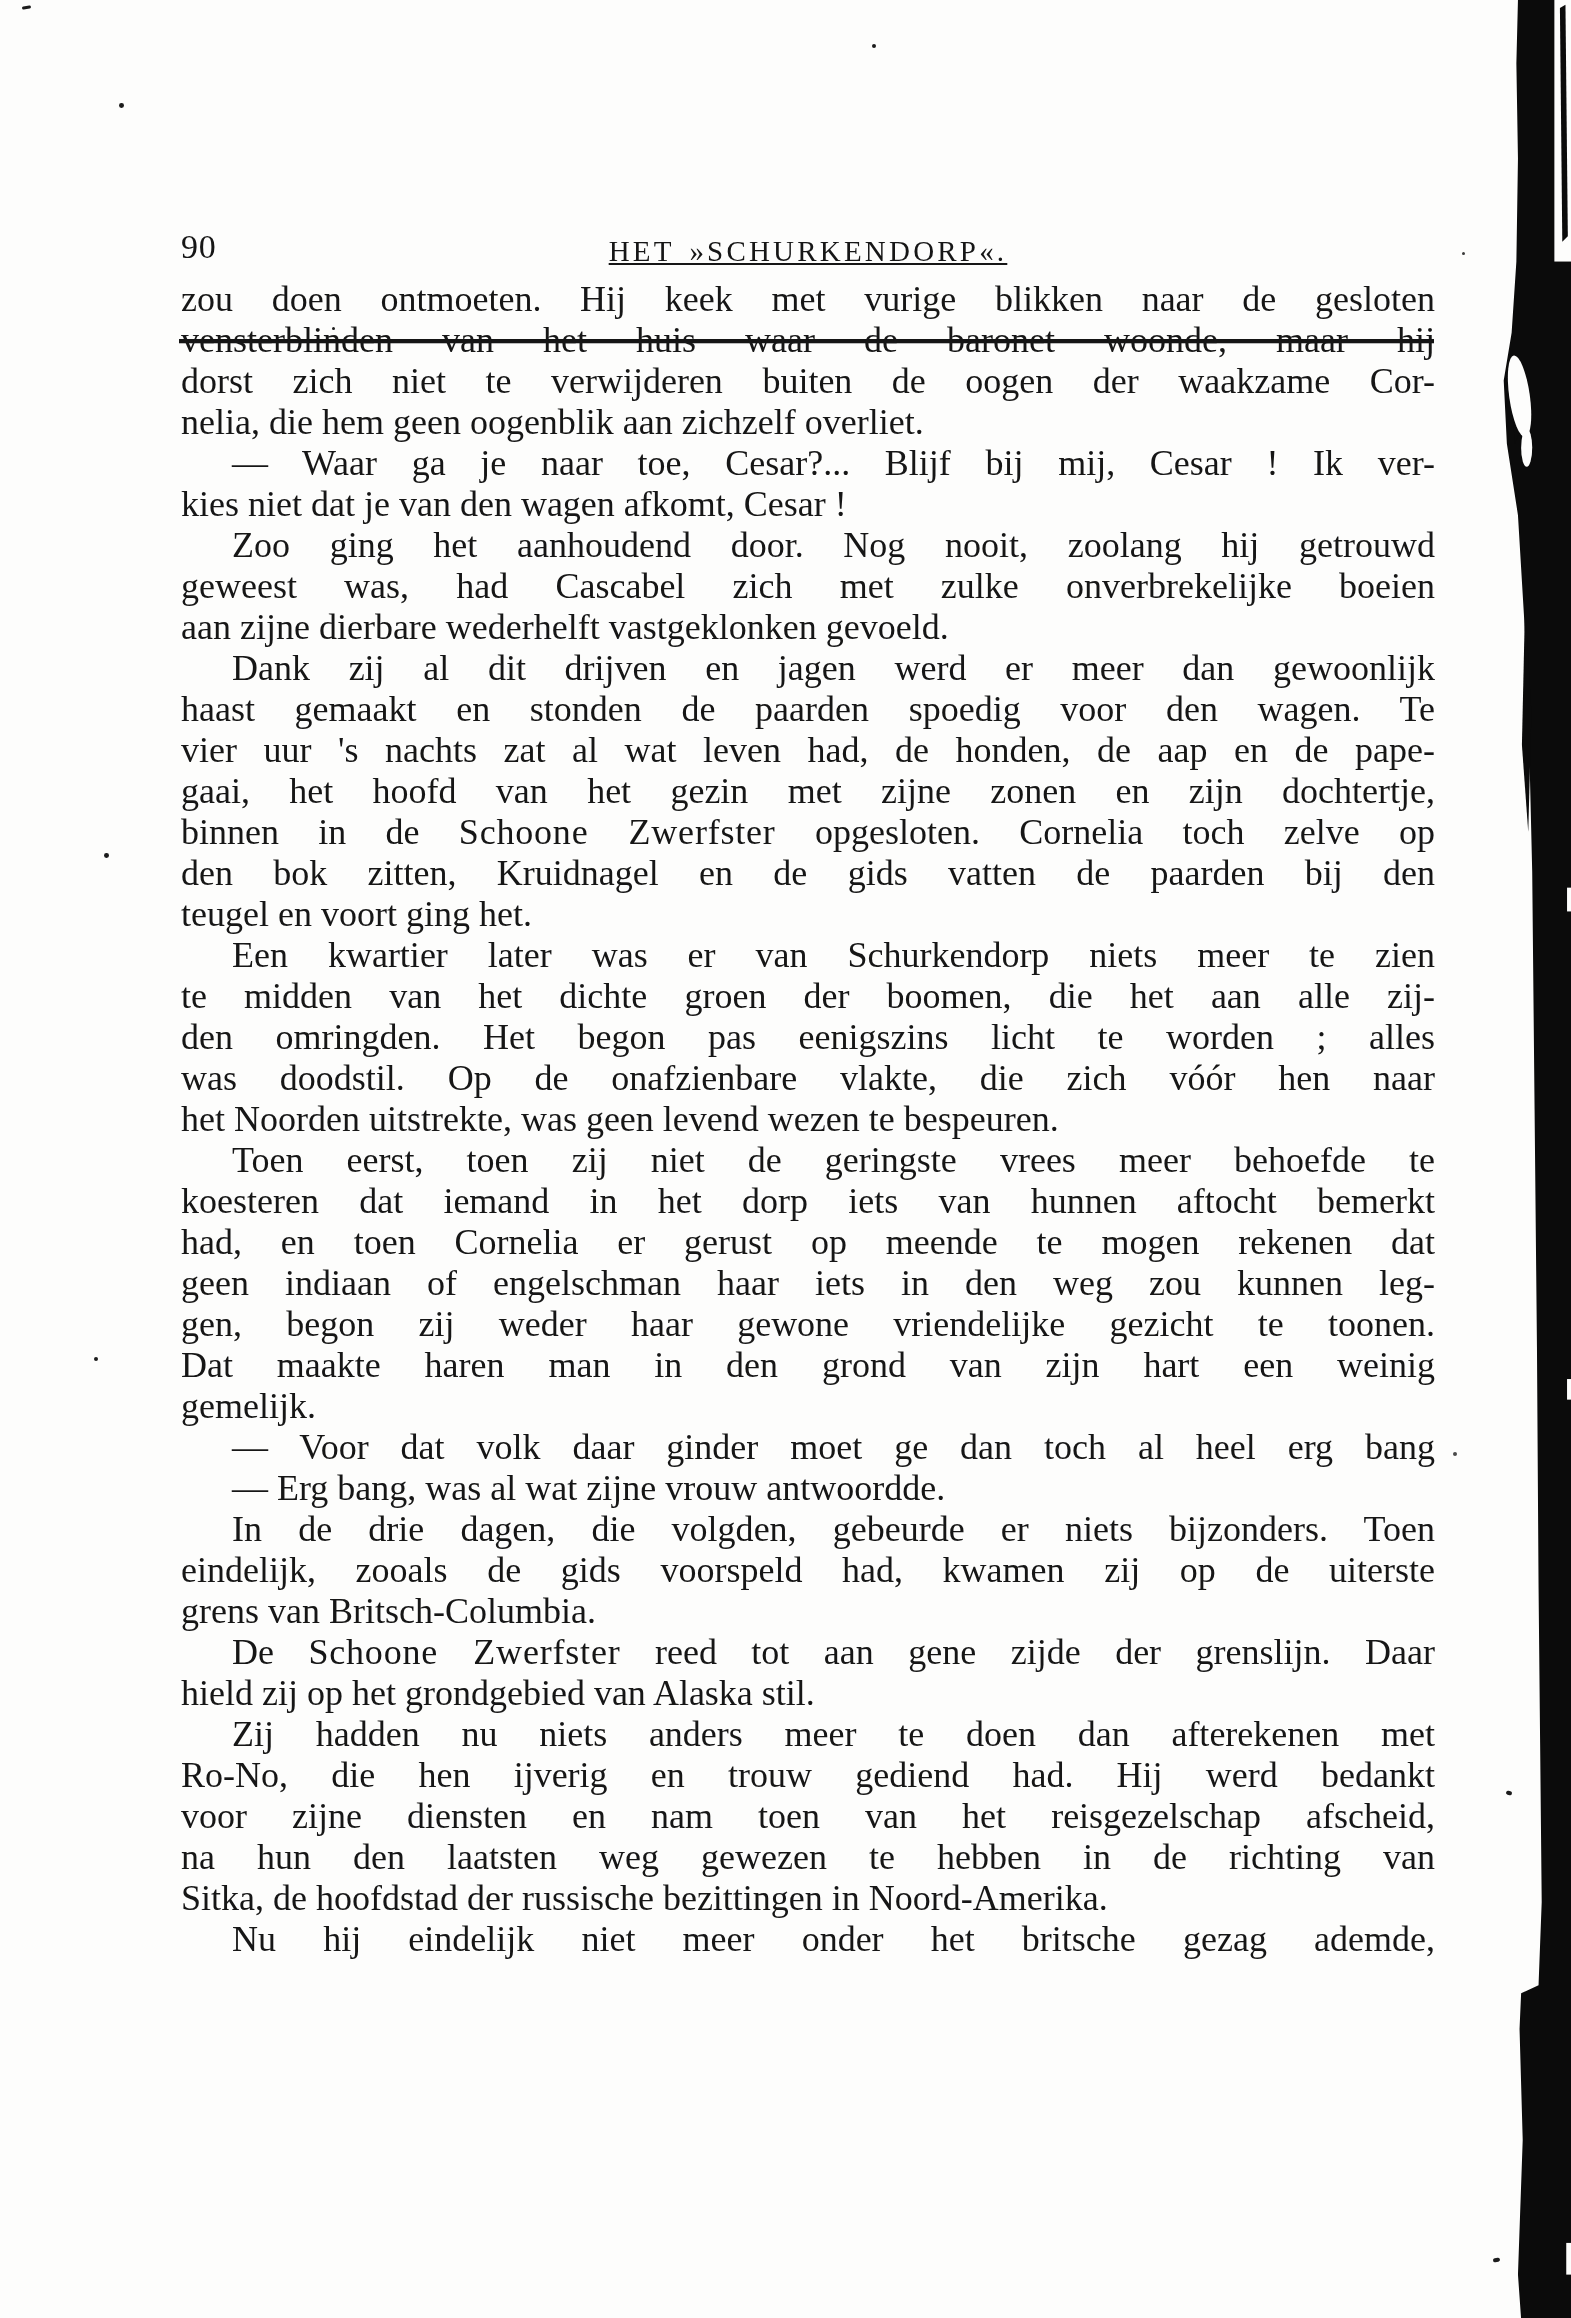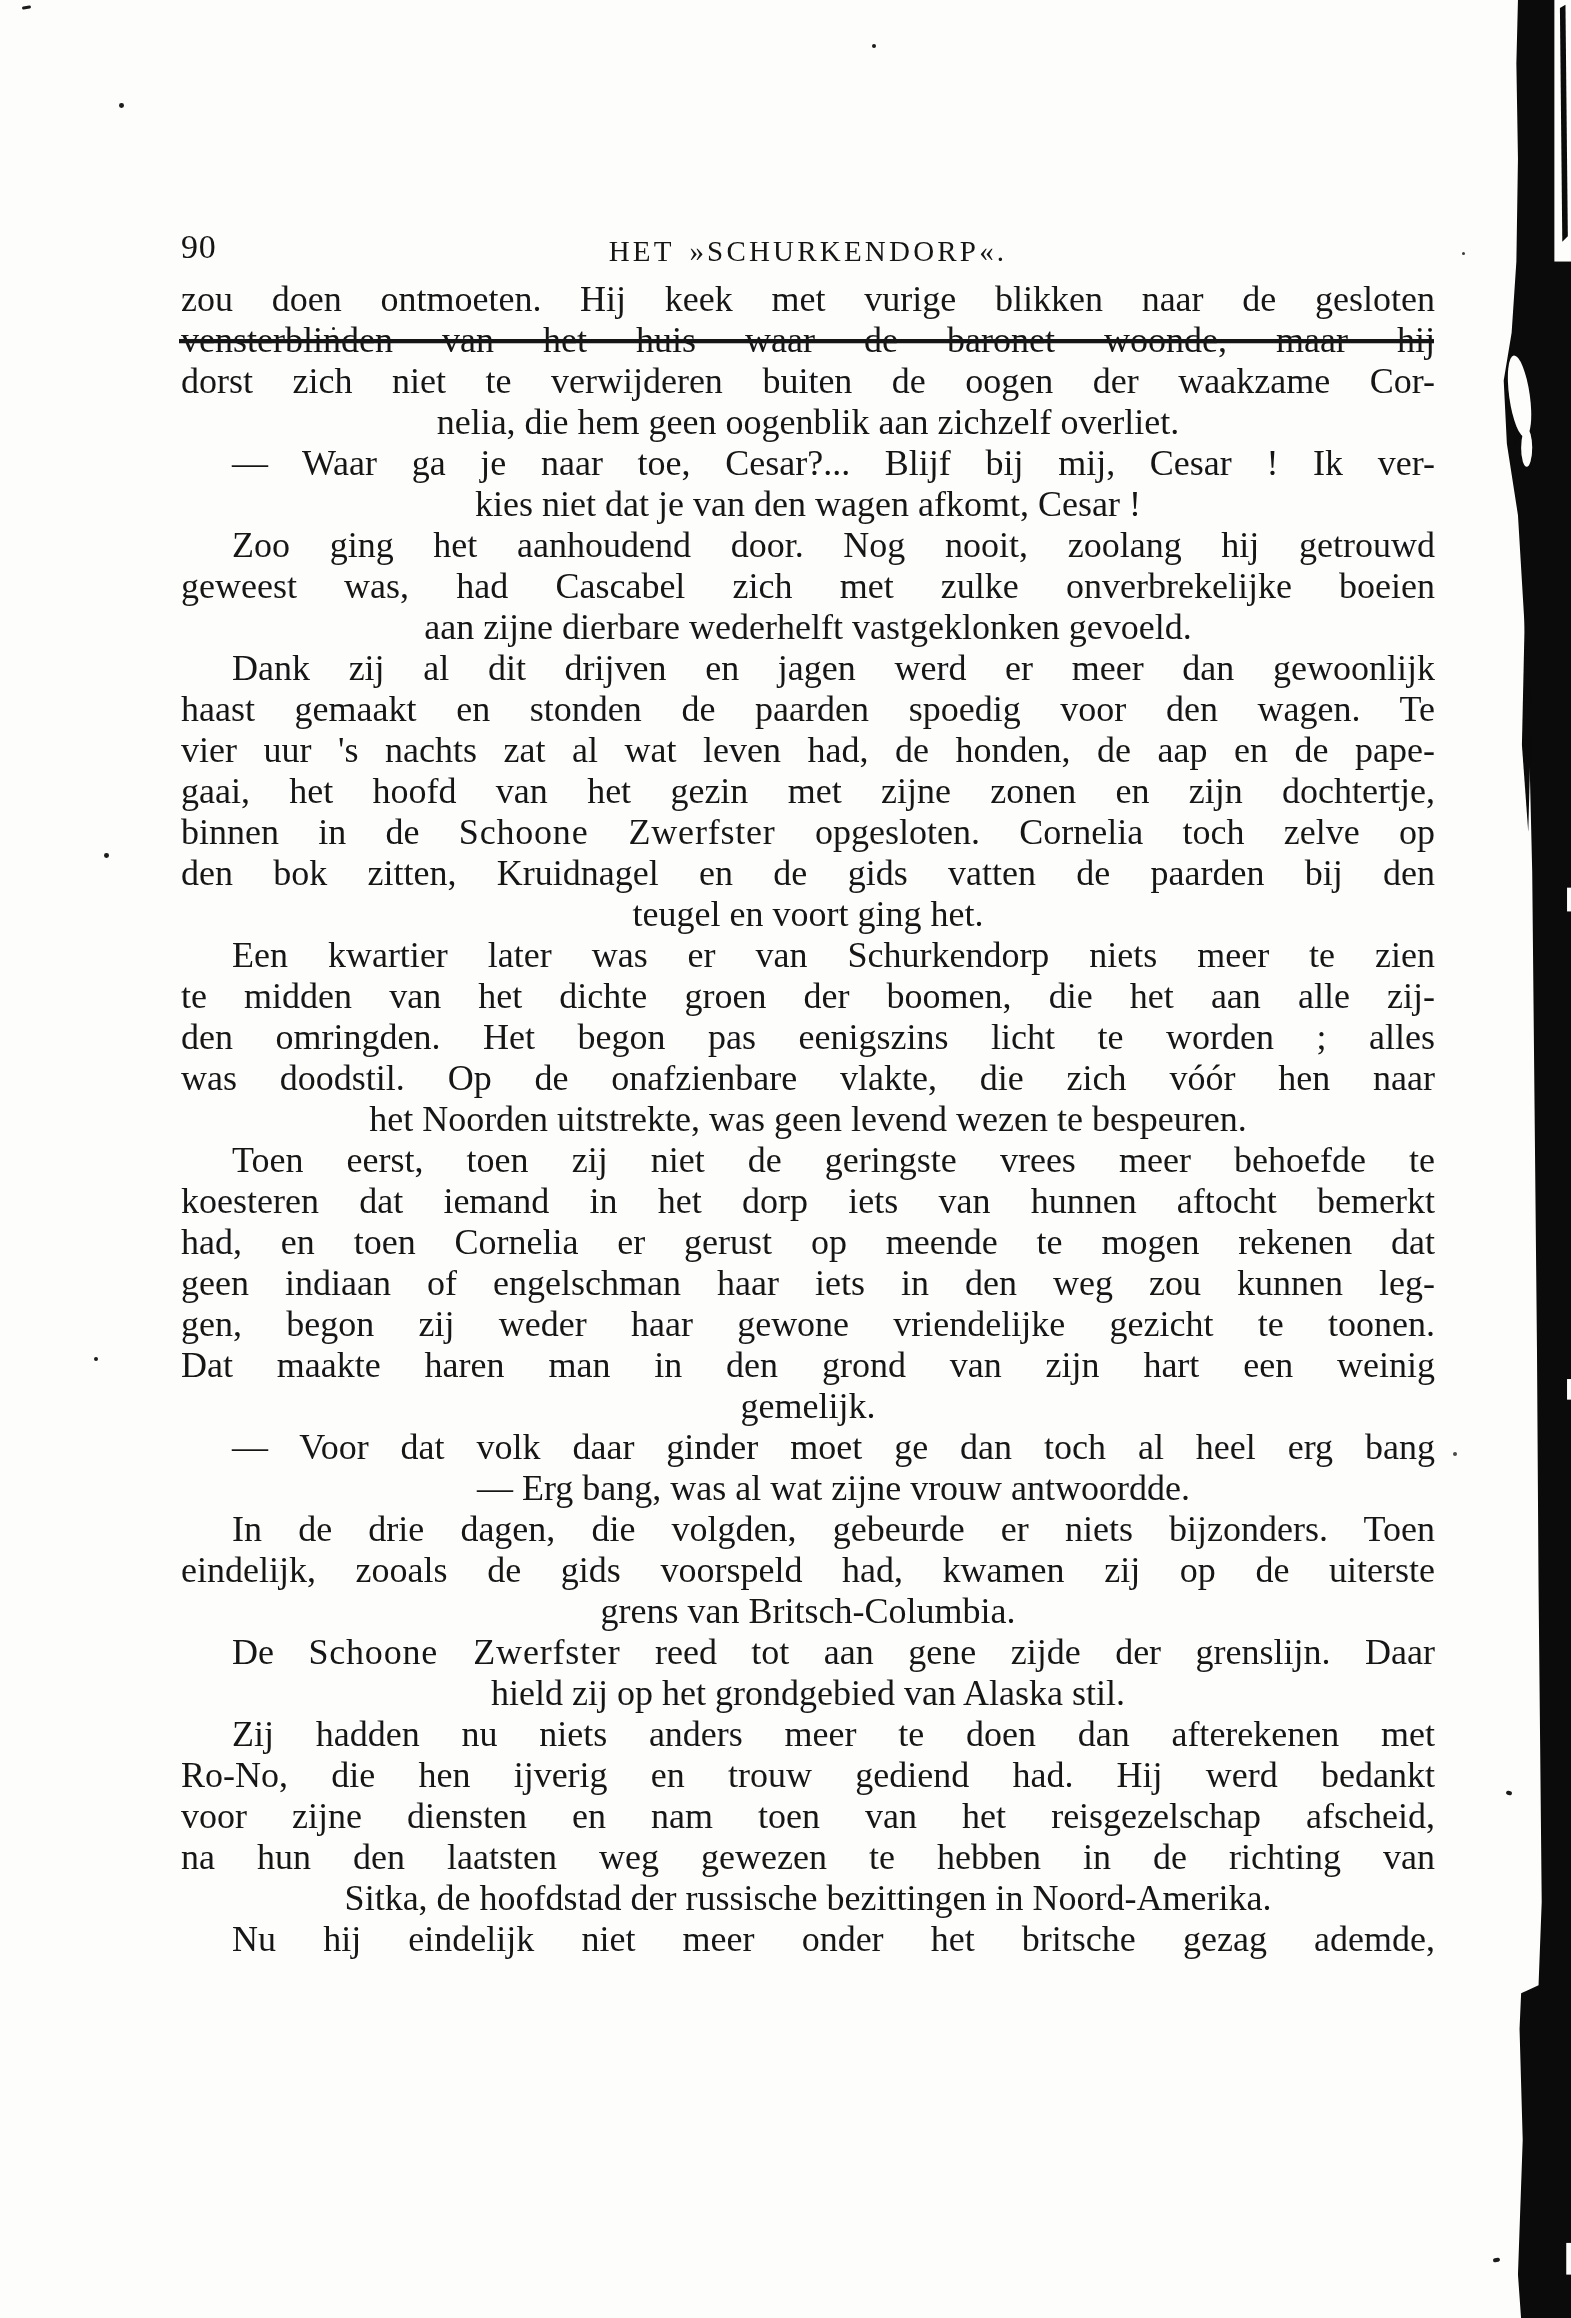--- a/index.html
+++ b/index.html
@@ -21,20 +21,21 @@
   }
   .running-title {
     position: absolute;
     left: 181px;
     top: 235px;
     width: 1254px;
     text-align: center;
     font-size: 29px;
     letter-spacing: 3.2px;
     word-spacing: 4.8px;
+    text-decoration: underline;
   }
   .head-rule {
     position: absolute;
     left: 179px;
     top: 339px;
     width: 1255px;
     height: 4px;
     background: #151515;
     box-shadow: 0 0.8px 0 rgba(20,20,20,.35);
   }
@@ -42,21 +43,21 @@
     position: absolute;
     left: 181px;
     top: 279px;
     width: 1254px;
     font-size: 36px;
   }
   .line {
     height: 41px;
     line-height: 41px;
     white-space: normal;
-    text-align: center;
+    text-align: left;
   }
   .line.just { text-align: justify; text-align-last: justify; }
   .line.ind  { text-indent: 51px; }
   .it { letter-spacing: 0.8px; }
   .gutter-svg {
     position: absolute;
     top: 0;
     right: 0;
     width: 95px;
     height: 2319px;

